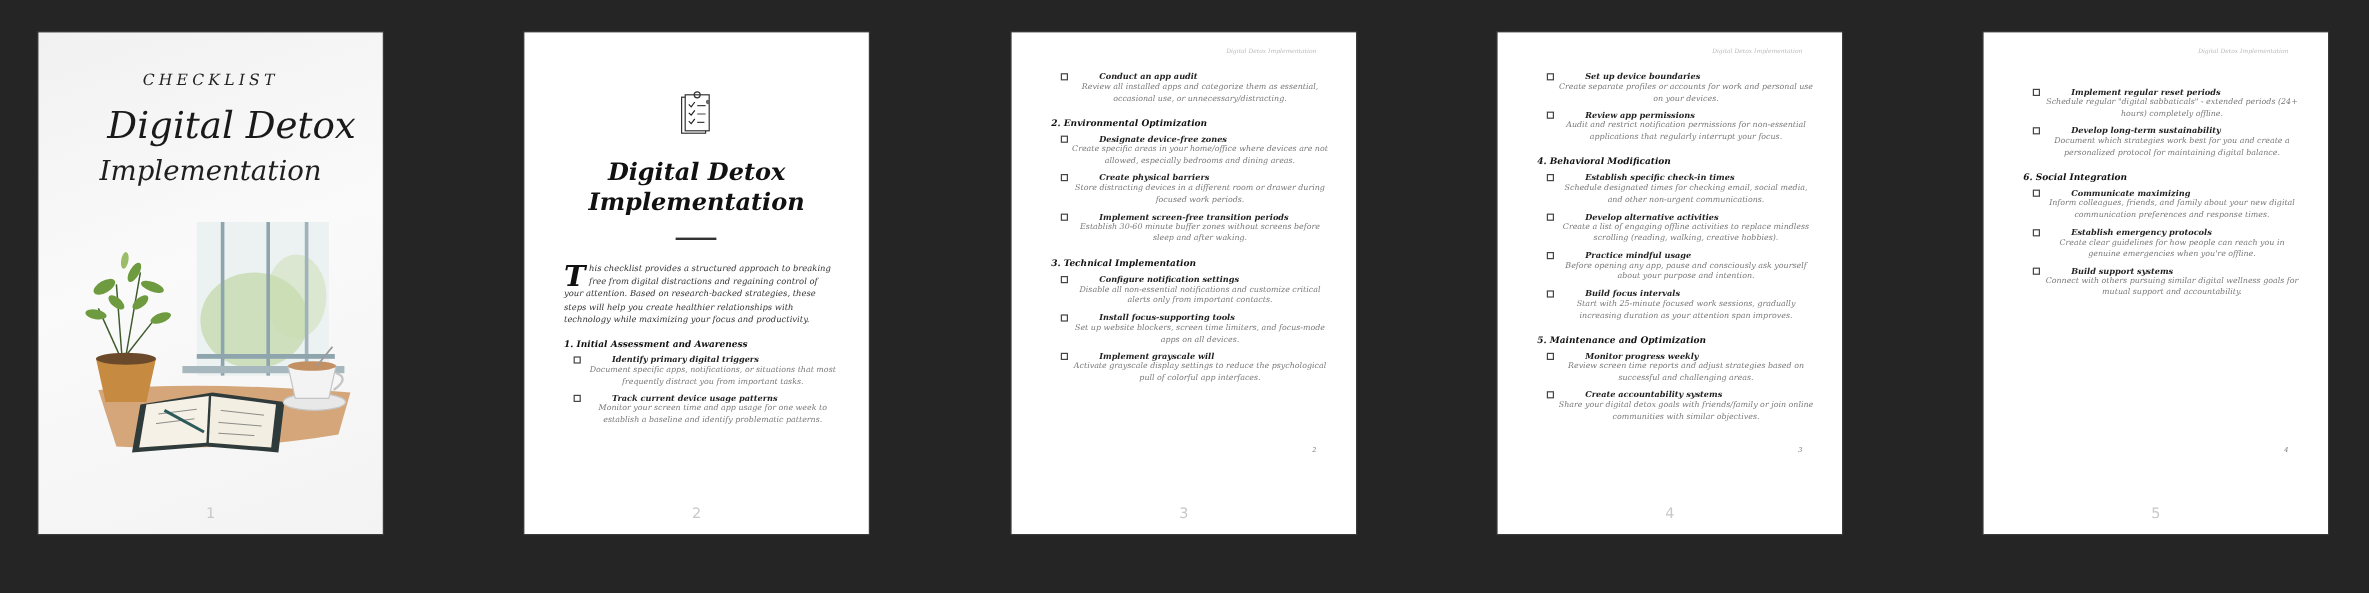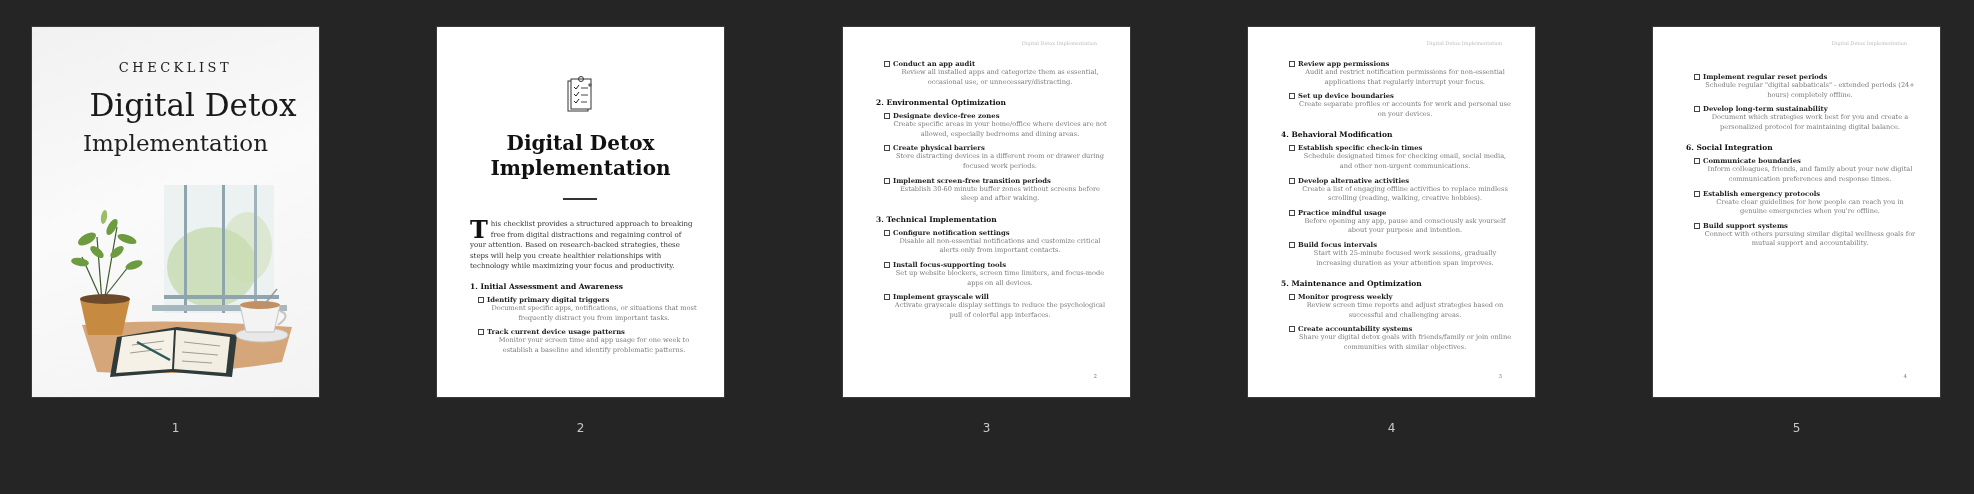--- a/index.html
+++ b/index.html
@@ -1,34 +1,34 @@
 <!DOCTYPE html>
 <html><head>
 <meta charset="utf-8">
 <style>
   html, body { margin:0; padding:0; }
   body { width:1974px; height:494px; background:#252525; position:relative; overflow:hidden; font-family:"DejaVu Serif", serif; }
-  .page { position:absolute; top:27px; width:287px; height:370px; background:#ffffff; box-shadow:0 0 0 1px #3a3a3a; overflow:hidden; }
+  .page { position:absolute; top:27px; width:287px; height:418px; background:#ffffff; box-shadow:0 0 0 1px #3a3a3a; overflow:hidden;font-style:italic; }
   .page-label { position:absolute; top:421px; width:287px; text-align:center; color:#c8c8c8; font-family:"DejaVu Sans", sans-serif; font-size:12px; }
   
   .cover { background:linear-gradient(160deg,#f1f1f1 0%,#fafafa 45%,#f3f3f3 100%); }
   .cover .kicker { position:absolute; top:33px; left:0; right:0; text-align:center; font-size:13px; letter-spacing:3.5px; color:#222; }
   .cover .t1 { position:absolute; top:60px; left:0; right:1px; text-align:center; font-size:31px; color:#1a1a1a;padding-left:36px; }
   .cover .t2 { position:absolute; top:103px; left:0; right:0; text-align:center; font-size:23px; color:#1f1f1f; }
   .illus { position:absolute; left:10px; top:150px; width:267px; height:210px; }
   
   .p2-icon { position:absolute; left:127px; top:48px; width:30px; height:40px; }
   .p2-title { position:absolute; top:104px; left:0; right:0; text-align:center; font-size:20px; font-weight:bold; line-height:25px; color:#111; }
   .p2-rule { position:absolute; top:171px; left:126px; width:34px; height:2px; background:#333; }
   .intro { position:absolute; top:192px; left:33px; width:226px; font-size:7px; line-height:10.5px; color:#333; }
   .dropcap { float:left; font-size:24px; line-height:20px; font-weight:bold; margin:1px 3px 0 0; color:#111; }
   .sections { position:absolute; left:33px; width:232px; }
   .sec-title { font-size:7.5px; font-weight:bold; color:#111; margin:0 0 5px 0; }
   .item { margin:0 0 5px 8px; }
-  .item-head { font-size:6.8px; font-weight:bold; color:#222; display:flex; align-items:center; }
+  .item-head { font-size:6.8px; font-weight:bold; color:#222; display:flex; align-items:center;gap:23px; }
   .chk { display:inline-block; width:4px; height:4px; border:0.8px solid #444; margin-right:3px; flex:none; }
   .item-desc { font-size:6.6px; line-height:9.6px; color:#7a7a7a; margin-left:8px;text-align:center; }
   .sec-gap { height:6px; }
   .running { position:absolute; top:13px; right:33px; font-size:5px; color:#bcbcbc; }
   .pnum { position:absolute; top:346px; right:33px; font-size:5.5px; color:#777; }
 </style>
 </head>
 <body>
 
 <div class="page cover" style="left:32px;">
@@ -183,30 +183,30 @@
   <div class="pnum">2</div>
 </div>
 <div class="page-label" style="left:843px;">3</div>
 
 <div class="page" style="left:1248px;">
   <div class="running">Digital Detox Implementation</div>
   <div class="sections" style="top:33px;">
     <div class="item">
         <div class="item-head">
           <span class="chk"></span>
+          <span>Set up device boundaries</span>
+        </div>
+        <div class="item-desc">Create separate profiles or accounts for work and personal use on your devices.</div>
+      </div>
+    <div class="item">
+        <div class="item-head">
+          <span class="chk"></span>
           <span>Review app permissions</span>
         </div>
         <div class="item-desc">Audit and restrict notification permissions for non-essential applications that regularly interrupt your focus.</div>
-      </div>
-    <div class="item">
-        <div class="item-head">
-          <span class="chk"></span>
-          <span>Set up device boundaries</span>
-        </div>
-        <div class="item-desc">Create separate profiles or accounts for work and personal use on your devices.</div>
       </div>
     <div class="sec-gap"></div>
     <div class="sec-title">4. Behavioral Modification</div>
     <div class="item">
         <div class="item-head">
           <span class="chk"></span>
           <span>Establish specific check-in times</span>
         </div>
         <div class="item-desc">Schedule designated times for checking email, social media, and other non-urgent communications.</div>
       </div>
@@ -267,21 +267,21 @@
           <span class="chk"></span>
           <span>Develop long-term sustainability</span>
         </div>
         <div class="item-desc">Document which strategies work best for you and create a personalized protocol for maintaining digital balance.</div>
       </div>
     <div class="sec-gap"></div>
     <div class="sec-title">6. Social Integration</div>
     <div class="item">
         <div class="item-head">
           <span class="chk"></span>
-          <span>Communicate boundaries</span>
+          <span>Communicate maximizing</span>
         </div>
         <div class="item-desc">Inform colleagues, friends, and family about your new digital communication preferences and response times.</div>
       </div>
     <div class="item">
         <div class="item-head">
           <span class="chk"></span>
           <span>Establish emergency protocols</span>
         </div>
         <div class="item-desc">Create clear guidelines for how people can reach you in genuine emergencies when you're offline.</div>
       </div>

